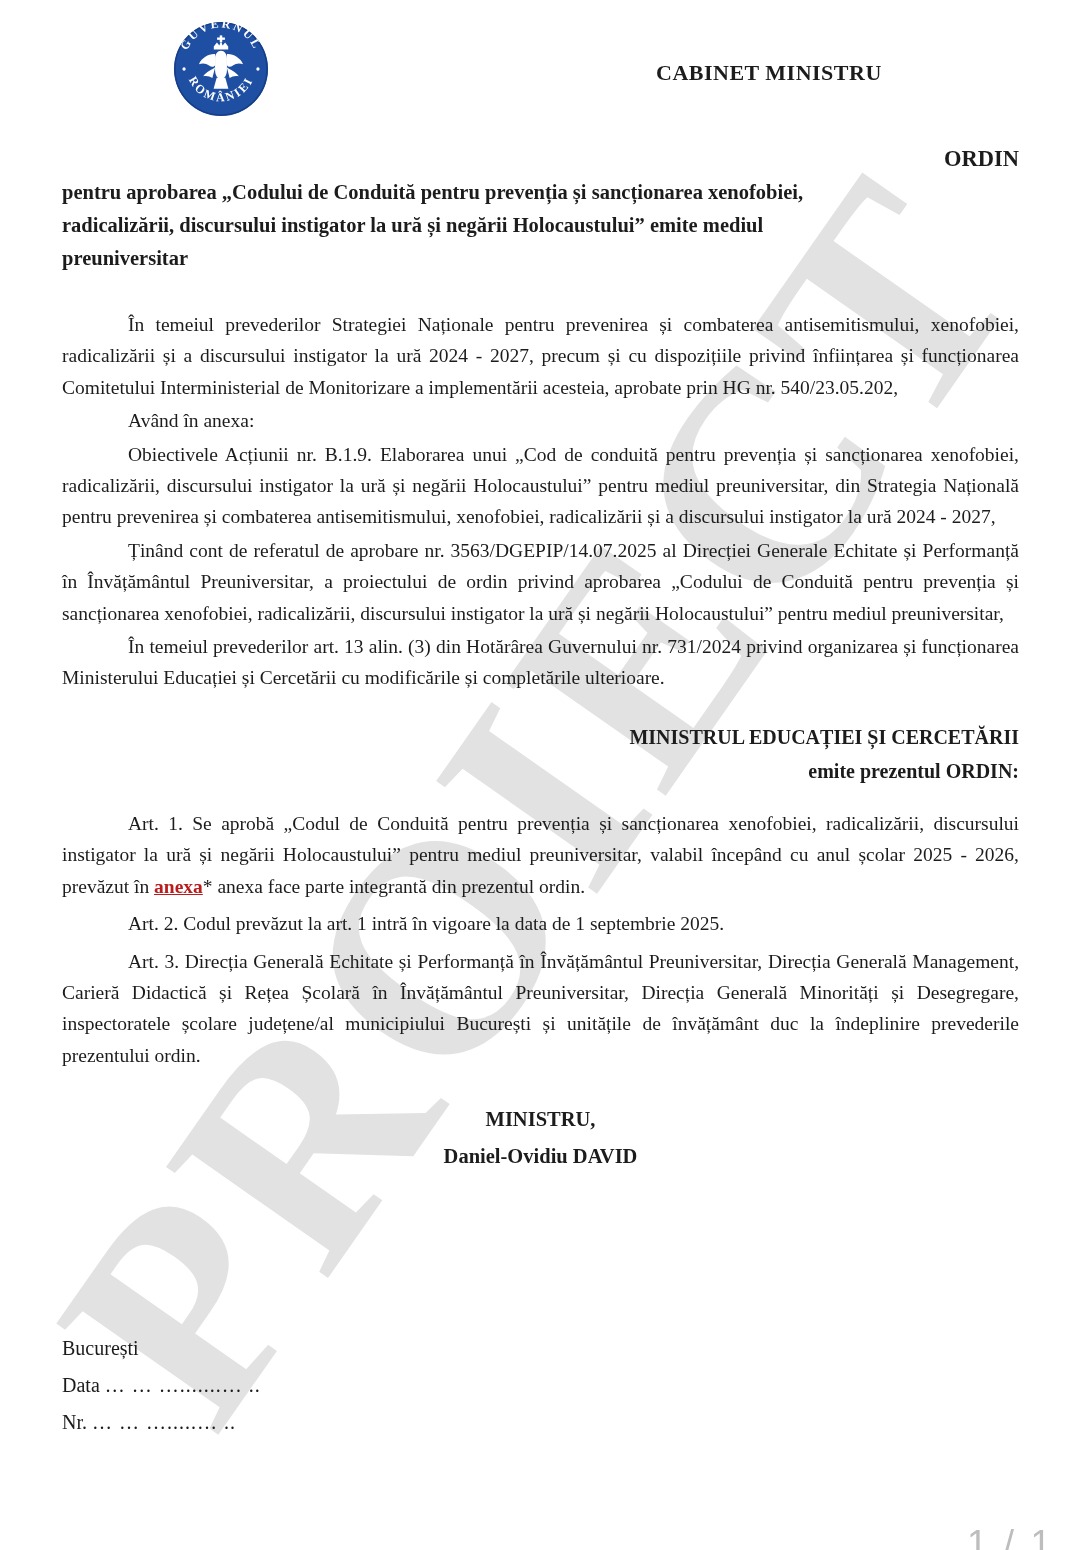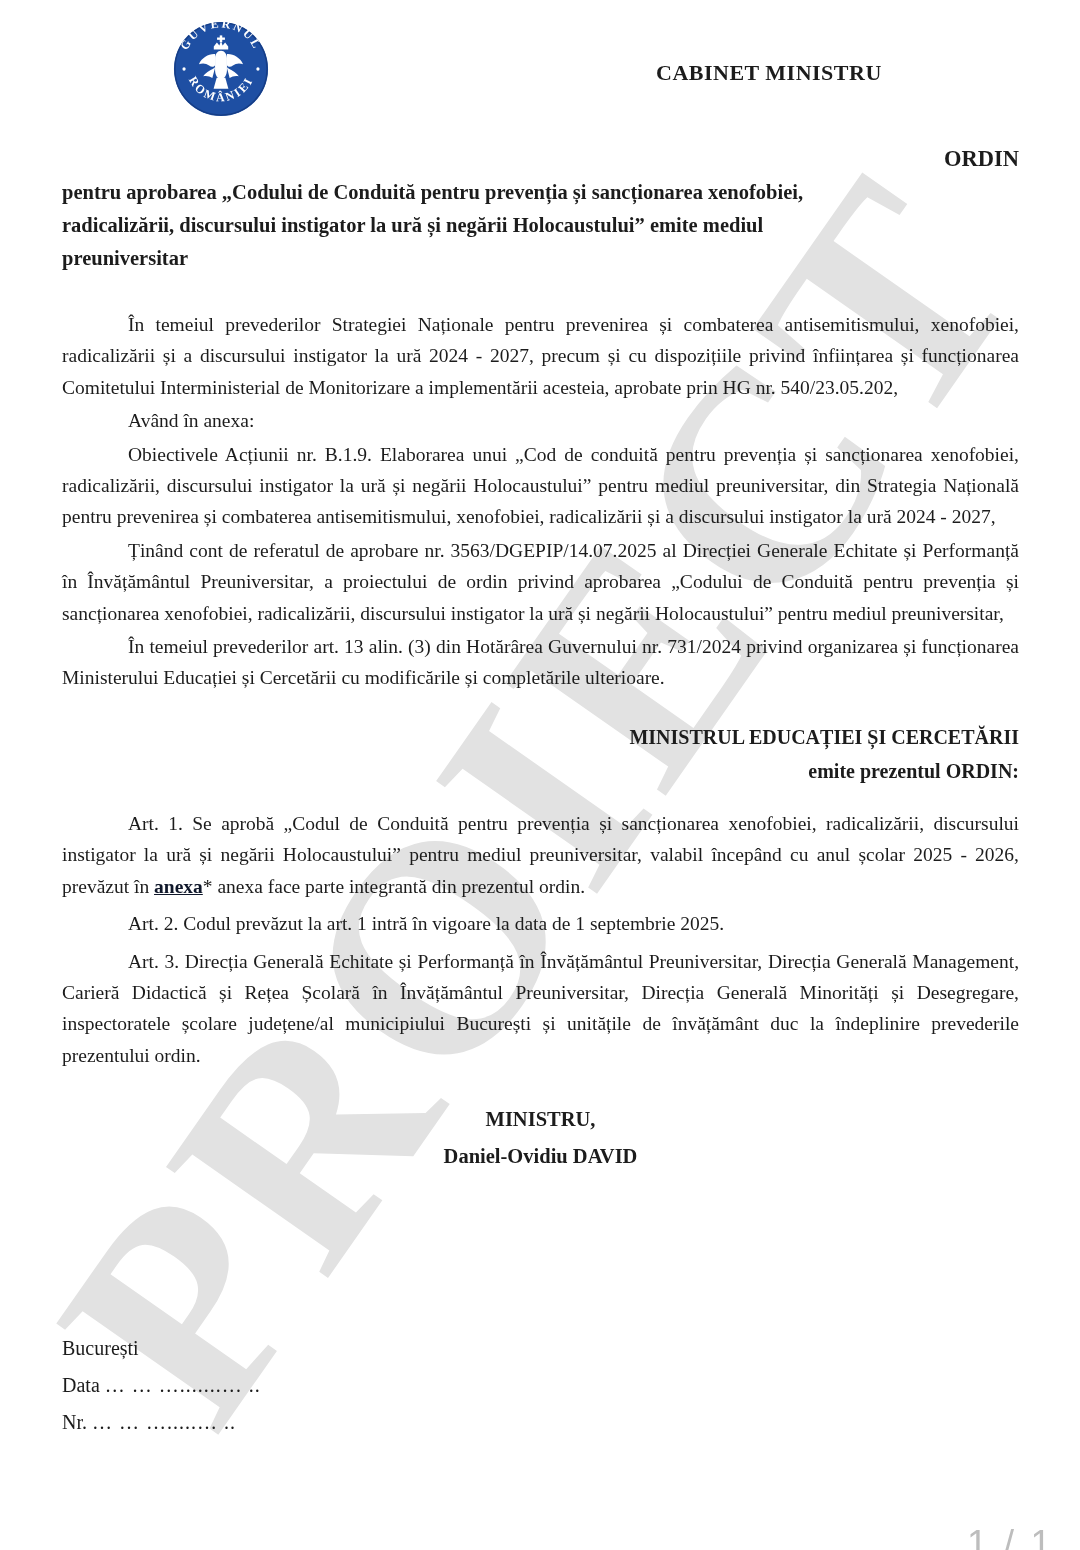--- a/index.html
+++ b/index.html
@@ -30,21 +30,21 @@
   
   .doc{position:absolute;left:62px;top:140px;width:957px;z-index:1;font-size:19.5px;}
   .h-ordin{text-align:right;font-weight:bold;font-size:22.5px;margin:6px 0 4px 0;}
   .title-line{font-weight:bold;font-size:20.5px;line-height:33px;}
   .preamble{margin-top:34px;}
   p.body{line-height:31.4px;text-align:justify;text-indent:66px;margin:0 0 2px 0;}
   .decision{margin-top:26px;text-align:right;font-weight:bold;}
   .decision div{font-size:20px;line-height:34px;}
   .articles{margin-top:20px;}
   p.article{line-height:31.4px;text-align:justify;text-indent:66px;margin:0 0 6px 0;}
-  .annex-link{color:#0f172a;font-weight:bold;text-decoration:underline;cursor:pointer;}
+  .annex-link{color:#b91c1c;font-weight:bold;text-decoration:underline;cursor:pointer;}
   .signature{margin-top:30px;text-align:center;font-weight:bold;font-size:20.5px;line-height:37px;}
   
   .footer-block{position:absolute;left:62px;top:1330px;z-index:1;font-size:20px;}
   .footer-line{line-height:37px;}
   .dots{letter-spacing:1px;}
   
   .page-indicator{
     position:absolute;right:26px;bottom:-15px;z-index:2;
     font-family:"Liberation Sans", sans-serif;
     font-size:37px;color:#bdbdbd;letter-spacing:3px;

